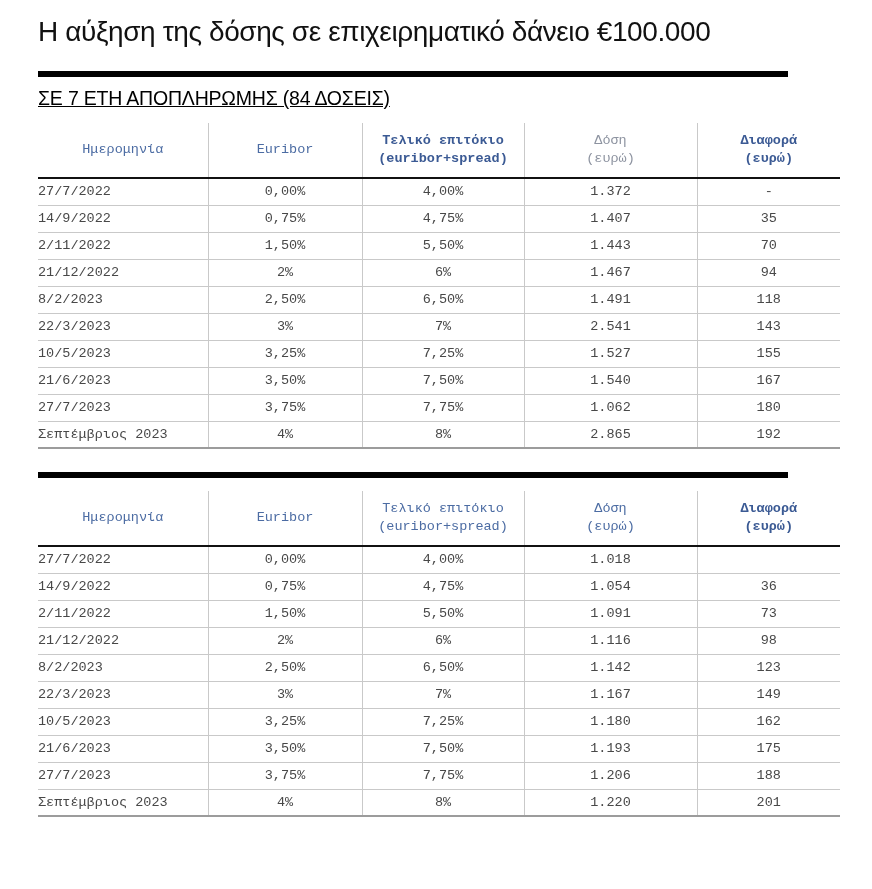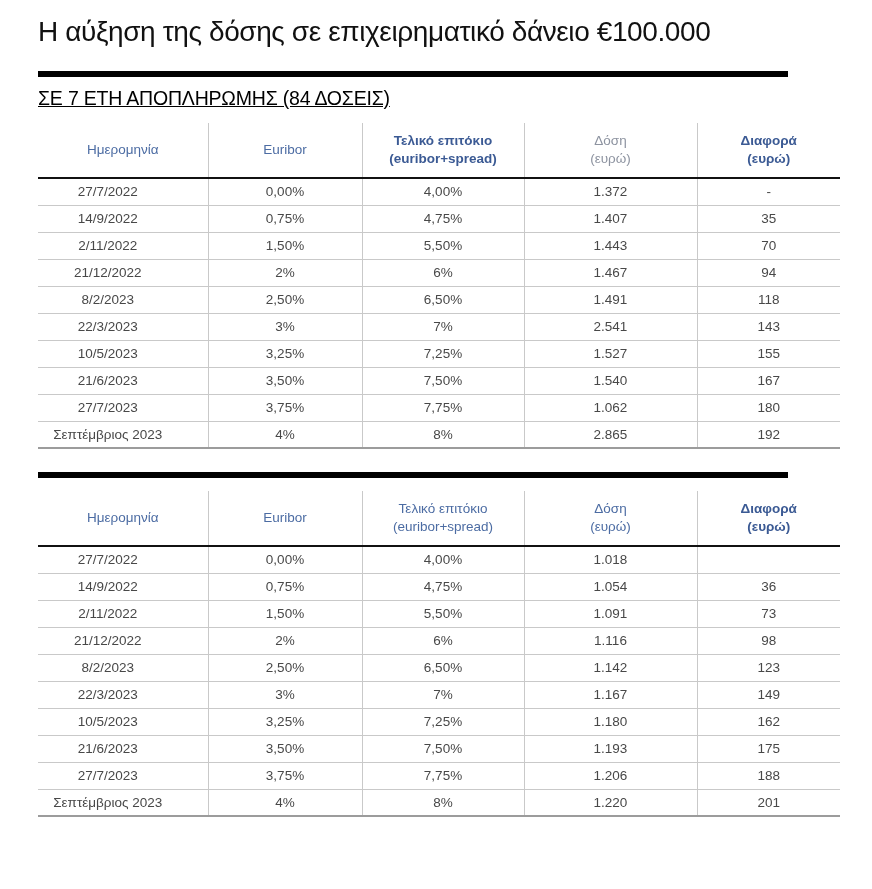--- a/index.html
+++ b/index.html
@@ -33,20 +33,21 @@
   }
   h2.section-title{
     margin:10px 0 0 0;
     font-size:19.5px;font-weight:400;letter-spacing:-0.2px;
     color:#000000;
     text-decoration:underline;
   }
   table.loan-table{
     width:100%;border-collapse:collapse;table-layout:fixed;
     margin-top:13px;
+    font-family:Liberation Mono, monospace;
   }
   col.c1{width:170px;} col.c2{width:154px;} col.c3{width:162px;}
   col.c4{width:173px;} col.c5{width:143px;}
   thead th{
     height:55px;vertical-align:middle;text-align:center;
     font-size:13.5px;font-weight:400;line-height:1.3;
     color:var(--header_blue);
     border-right:1px solid var(--row_line);
     padding:0;
   }
@@ -56,21 +57,21 @@
   thead th.h-muted{color:var(--header_muted);font-weight:400;}
   tbody td{
     height:27px;vertical-align:middle;text-align:center;
     font-size:13.5px;color:var(--text);
     border-bottom:1px solid var(--row_line);
     border-right:1px solid var(--row_line);
     padding:0;
   }
   tbody td:last-child{border-right:none;}
   tbody tr:last-child td{border-bottom:2px solid var(--table_end_line);margin-top:28px;}
-  tbody td.col-date{text-align:center;padding-right:30px;}
+  tbody td.col-date{text-align:left;padding-right:30px;}
 </style>
 </head>
 <body>
 
 <div class="page">
   <h1 class="page-title">Η αύξηση της δόσης σε επιχειρηματικό δάνειο €100.000</h1>
   <div id="sections">
   <section class="loan-section">
     <div class="black-bar"></div>
     <h2 class="section-title">ΣΕ 7 ΕΤΗ ΑΠΟΠΛΗΡΩΜΗΣ (84 ΔΟΣΕΙΣ)</h2>

